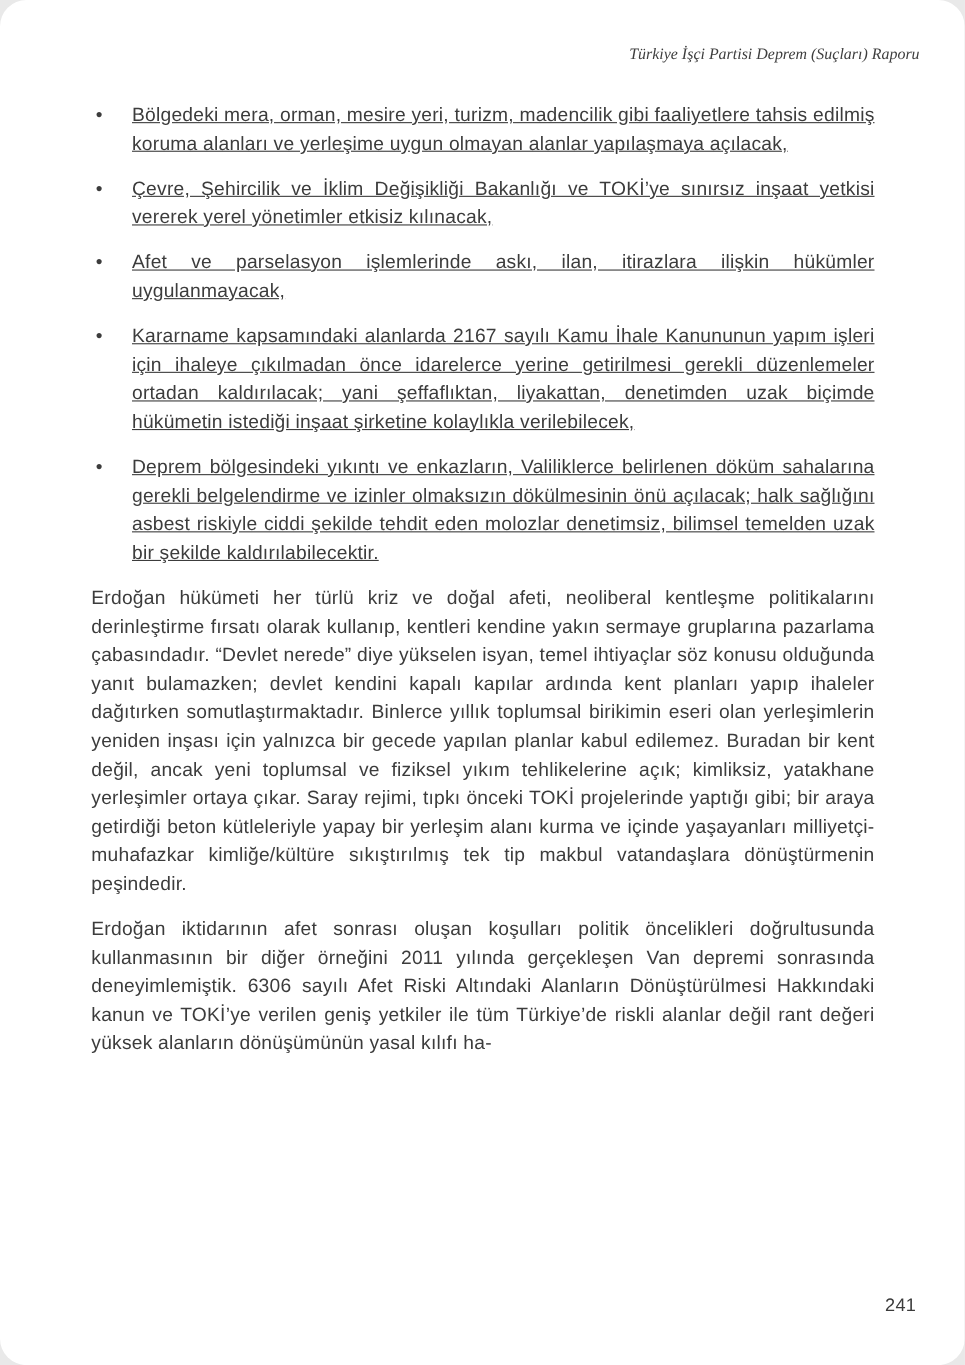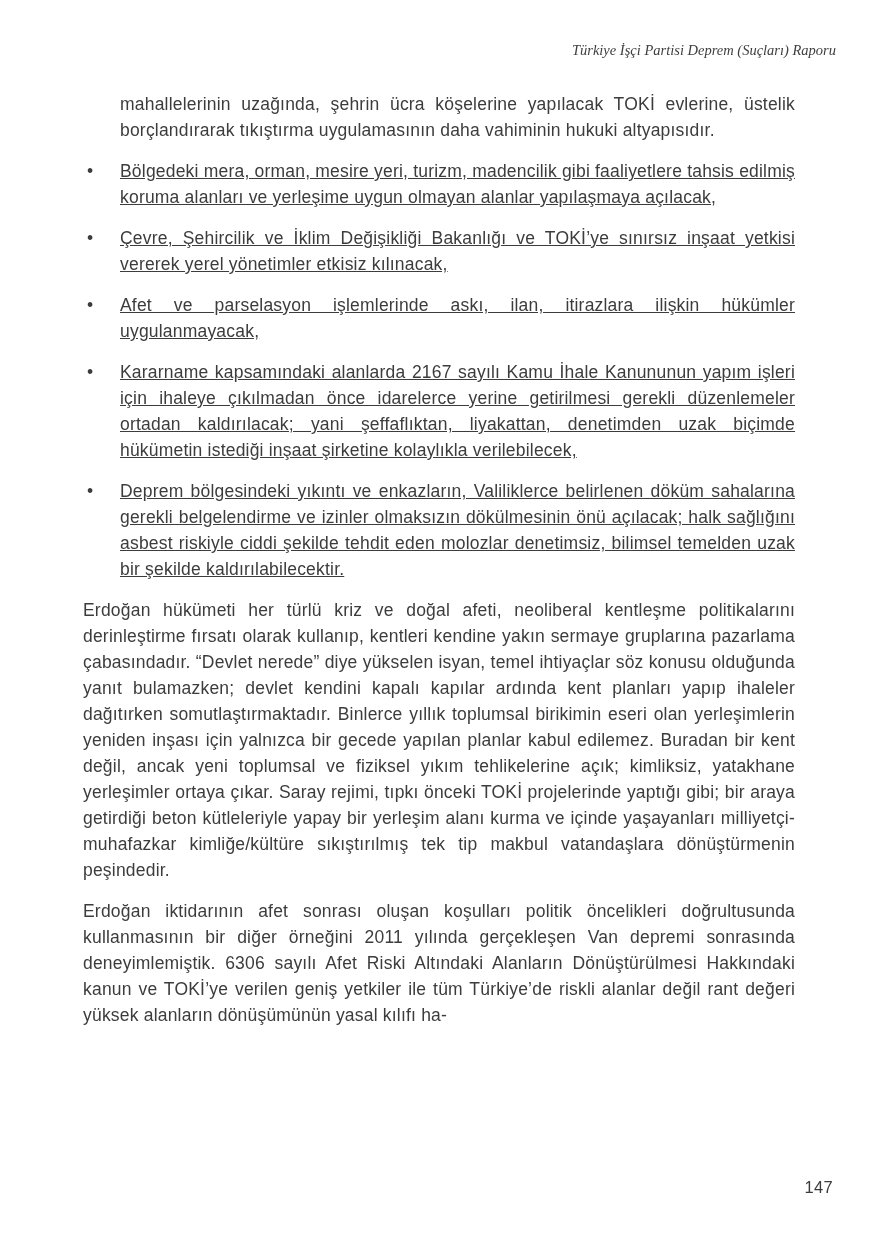--- a/index.html
+++ b/index.html
@@ -7,20 +7,21 @@
   body {
     width: 877px; height: 1241px;
     font-family: "Liberation Sans", sans-serif;
   }
   .page {
     position: relative;
     width: 877px; height: 1241px;
     background: #ffffff;
     padding: 42px 82px 0 83px;
     overflow: hidden;
+    border-radius: 24px;
   }
   .running-header {
     font-family: "Liberation Serif", serif;
     font-style: italic;
     font-size: 14.5px;
     color: #3e3e3e;
     text-align: right;
     margin-right: -41px;
     margin-bottom: 32px;
   }
@@ -57,21 +58,20 @@
     letter-spacing: 0.3px;
   }
 </style>
 </head>
 <body>
 
 <div class="page">
 
   <div class="running-header">Türkiye İşçi Partisi Deprem (Suçları) Raporu</div>
 
-  <p class="intro">mahallelerinin uzağında, şehrin ücra köşelerine yapılacak TOKİ evlerine, üstelik borçlandırarak tıkıştırma uygulamasının daha vahiminin hukuki altyapısıdır.</p>
 
   <ul class="bullet-list">
     <li class="bullet-item">
       <span class="bullet-marker">•</span>
       <span class="bullet-text">Bölgedeki mera, orman, mesire yeri, turizm, madencilik gibi faaliyetlere tahsis edilmiş koruma alanları ve yerleşime uygun olmayan alanlar yapılaşmaya açılacak,</span>
     </li>
     <li class="bullet-item">
       <span class="bullet-marker">•</span>
       <span class="bullet-text">Çevre, Şehircilik ve İklim Değişikliği Bakanlığı ve TOKİ’ye sınırsız inşaat yetkisi vererek yerel yönetimler etkisiz kılınacak,</span>
     </li>
@@ -86,15 +86,15 @@
     <li class="bullet-item">
       <span class="bullet-marker">•</span>
       <span class="bullet-text">Deprem bölgesindeki yıkıntı ve enkazların, Valiliklerce belirlenen döküm sahalarına gerekli belgelendirme ve izinler olmaksızın dökülmesinin önü açılacak; halk sağlığını asbest riskiyle ciddi şekilde tehdit eden molozlar denetimsiz, bilimsel temelden uzak bir şekilde kaldırılabilecektir.</span>
     </li>
   </ul>
 
   <p class="para">Erdoğan hükümeti her türlü kriz ve doğal afeti, neoliberal kentleşme politikalarını derinleştirme fırsatı olarak kullanıp, kentleri kendine yakın sermaye gruplarına pazarlama çabasındadır. “Devlet nerede” diye yükselen isyan, temel ihtiyaçlar söz konusu olduğunda yanıt bulamazken; devlet kendini kapalı kapılar ardında kent planları yapıp ihaleler dağıtırken somutlaştırmaktadır. Binlerce yıllık toplumsal birikimin eseri olan yerleşimlerin yeniden inşası için yalnızca bir gecede yapılan planlar kabul edilemez. Buradan bir kent değil, ancak yeni toplumsal ve fiziksel yıkım tehlikelerine açık; kimliksiz, yatakhane yerleşimler ortaya çıkar. Saray rejimi, tıpkı önceki TOKİ projelerinde yaptığı gibi; bir araya getirdiği beton kütleleriyle yapay bir yerleşim alanı kurma ve içinde yaşayanları milliyetçi-muhafazkar kimliğe/kültüre sıkıştırılmış tek tip makbul vatandaşlara dönüştürmenin peşindedir.</p>
 
   <p class="para">Erdoğan iktidarının afet sonrası oluşan koşulları politik öncelikleri doğrultusunda kullanmasının bir diğer örneğini 2011 yılında gerçekleşen Van depremi sonrasında deneyimlemiştik. 6306 sayılı Afet Riski Altındaki Alanların Dönüştürülmesi Hakkındaki kanun ve TOKİ’ye verilen geniş yetkiler ile tüm Türkiye’de riskli alanlar değil rant değeri yüksek alanların dönüşümünün yasal kılıfı ha-</p>
 
-  <div class="page-number">147</div>
+  <div class="page-number">241</div>
 
 </div>
 
 </body></html>

